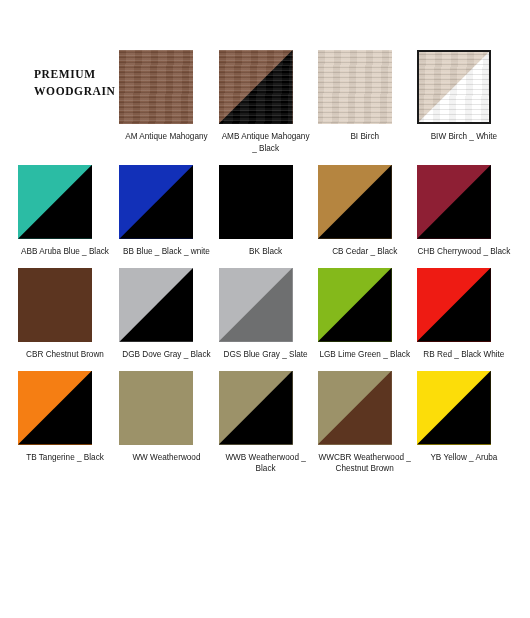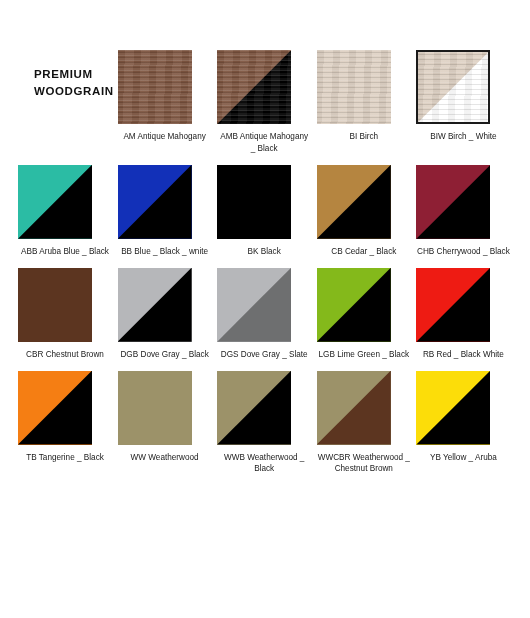--- a/index.html
+++ b/index.html
@@ -34,20 +34,21 @@
     display: flex;
     flex-direction: column;
     padding-top: 10px;
   }
 
   .cell.title-cell {
     justify-content: flex-start;
     align-items: flex-end;
     padding-top: 26px;
     padding-left: 16px;
+    font-family: Liberation Serif, serif;
   }
 
   .title {
     font-size: 11.5px;
     font-weight: bold;
     letter-spacing: 0.6px;
     line-height: 1.45;
     color: #111111;
     text-align: left;
   }
@@ -199,21 +200,21 @@
           <div class="layer" style="background: rgb(182, 183, 186);"></div>
           <div class="tri-secondary" style="background: rgb(0, 0, 0);"></div>
         </div>
         <div class="label">DGB Dove Gray _ Black</div>
       </div>
       <div class="cell">
         <div class="swatch">
           <div class="layer" style="background: rgb(182, 183, 186);"></div>
           <div class="tri-secondary" style="background: rgb(110, 111, 112);"></div>
         </div>
-        <div class="label">DGS Dove Gray _ Slate</div>
+        <div class="label">DGS Blue Gray _ Slate</div>
       </div>
       <div class="cell">
         <div class="swatch">
           <div class="layer" style="background: rgb(132, 185, 27);"></div>
           <div class="tri-secondary" style="background: rgb(0, 0, 0);"></div>
         </div>
         <div class="label">LGB Lime Green _ Black</div>
       </div>
       <div class="cell">
         <div class="swatch">

